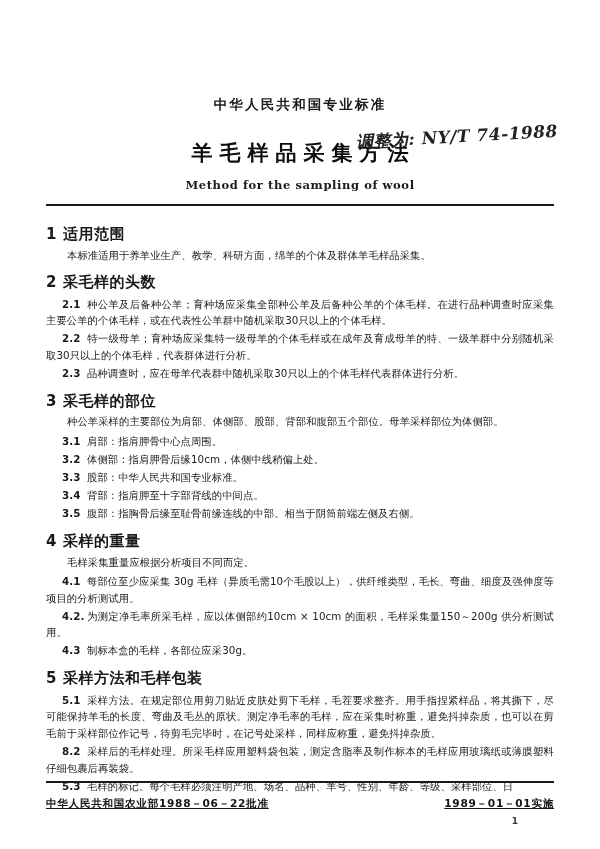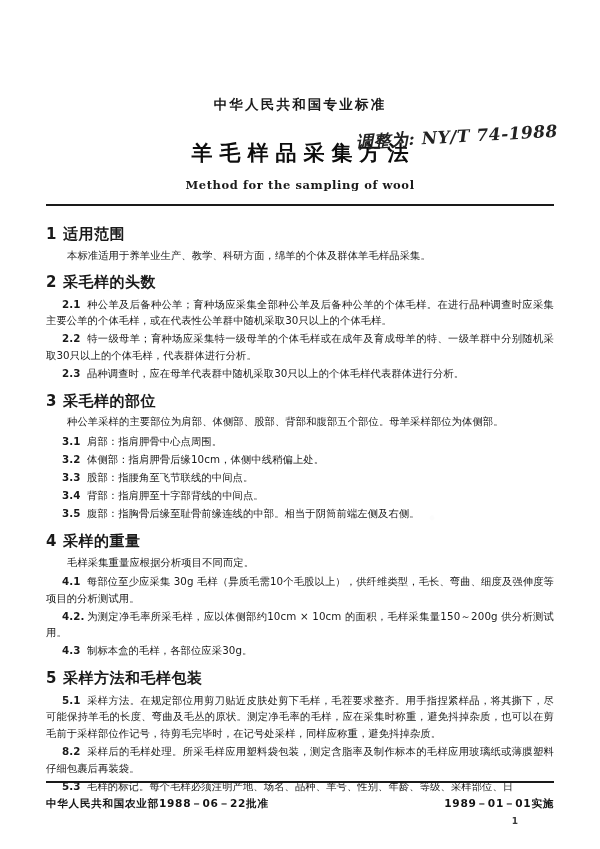--- a/index.html
+++ b/index.html
@@ -157,20 +157,21 @@
     left: 0;
     right: 0;
     bottom: 38px;
     display: flex;
     justify-content: space-between;
     align-items: baseline;
     font-size: 10.6px;
     font-weight: 700;
     letter-spacing: 0.7px;
     color: #141414;
+    text-decoration: underline;
   }
   .page-num {
     position: absolute;
     right: 36px;
     bottom: 23px;
     font-size: 9px;
     color: #3a3a3a;
     font-weight: 600;
   }
 </style>
@@ -216,21 +217,21 @@
         <span class="num">3</span><span>采毛样的部位</span>
       </div>
       <div class="para">种公羊采样的主要部位为肩部、体侧部、股部、背部和腹部五个部位。母羊采样部位为体侧部。</div>
       <div class="clause">
         <span class="cnum">3.1</span><span>肩部：指肩胛骨中心点周围。</span>
       </div>
       <div class="clause">
         <span class="cnum">3.2</span><span>体侧部：指肩胛骨后缘10cm，体侧中线稍偏上处。</span>
       </div>
       <div class="clause">
-        <span class="cnum">3.3</span><span>股部：指腰角至飞节联线的中间点。</span>
+        <span class="cnum">3.3</span><span>股部：中华人民共和国专业标准。</span>
       </div>
       <div class="clause">
         <span class="cnum">3.4</span><span>背部：指肩胛至十字部背线的中间点。</span>
       </div>
       <div class="clause">
         <span class="cnum">3.5</span><span>腹部：指胸骨后缘至耻骨前缘连线的中部。相当于阴筒前端左侧及右侧。</span>
       </div>
 
       <div class="sec-head">
         <span class="num">4</span><span>采样的重量</span>

